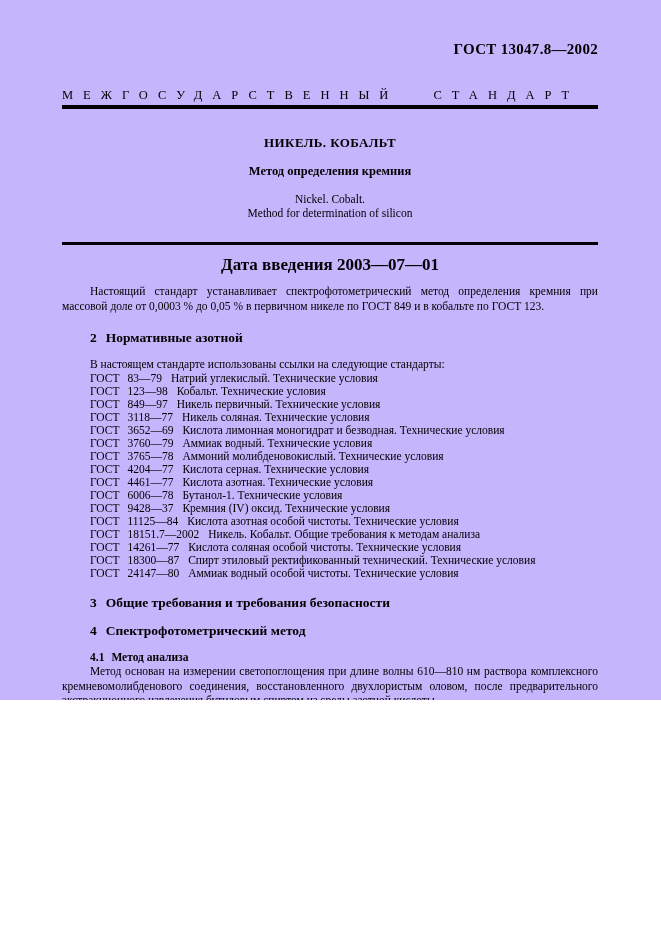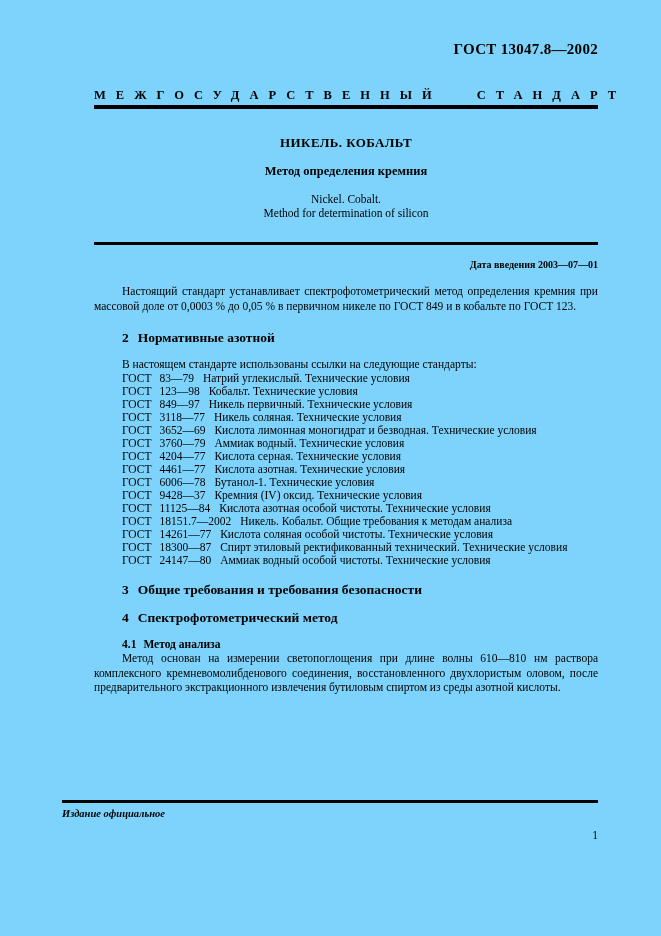--- a/index.html
+++ b/index.html
@@ -1,58 +1,57 @@
 <!DOCTYPE html>
 <html lang="ru"><head>
 <meta charset="utf-8">
 <style>
   * { margin: 0; padding: 0; box-sizing: border-box; }
   html, body { background: #ffffff; }
   .page {
     position: relative;
     width: 661px;
-    height: 936px;
+    height: 700px;
     margin: 0 auto;
-    background: #7dd3fc;
+    background: #c4b5fd;
     color: #000000;
     font-family: "Liberation Serif", "DejaVu Serif", serif;
     overflow: hidden;
-    padding-left: 32px;
   }
   .content { margin: 0 63px 0 62px; }
 
   .doc-number {
     padding-top: 40px;
     text-align: right;
     font-size: 15px;
     line-height: 18px;
     font-weight: bold;
     letter-spacing: 0.3px;
   }
   .standard-type {
     margin-top: 30px;
     font-size: 12.5px;
     line-height: 15px;
-    font-weight: bold;
+    font-weight: normal;
     letter-spacing: 10px;
     word-spacing: 22px;
     white-space: nowrap;
   }
   .rule-thick { margin-top: 2px; height: 4px; background: #000; }
   .rule-mid   { margin-top: 22px; height: 3px; background: #000; }
 
   .title-ru-1 { margin-top: 26px; text-align: center; font-weight: bold; font-size: 13px;  line-height: 16px; letter-spacing: 0.4px; }
   .title-ru-2 { margin-top: 13px; text-align: center; font-weight: bold; font-size: 12.5px; line-height: 15px; }
   .title-en   { margin-top: 13px; text-align: center; font-size: 11.5px; line-height: 14px; }
 
   .date-line {
     margin-top: 12px;
-    text-align: right;
+    text-align: center;
     font-weight: bold;
-    font-size: 10px;
+    font-size: 17px;
     line-height: 15px;
   }
 
   .sec-heading {
     font-size: 13.5px;
     line-height: 17px;
     font-weight: bold;
     padding-left: 28px;
   }
   .sec-heading .h-num { margin-right: 9px; }
@@ -128,20 +127,21 @@
       <span class="h-num">2</span><span>Нормативные азотной</span>
     </div>
     <p class="intro-par">В настоящем стандарте использованы ссылки на следующие стандарты:</p>
     <ul class="refs">
       <li><span class="ref-code">ГОСТ 83—79</span><span>Натрий углекислый. Технические условия</span></li>
       <li><span class="ref-code">ГОСТ 123—98</span><span>Кобальт. Технические условия</span></li>
       <li><span class="ref-code">ГОСТ 849—97</span><span>Никель первичный. Технические условия</span></li>
       <li><span class="ref-code">ГОСТ 3118—77</span><span>Никель соляная. Технические условия</span></li>
       <li><span class="ref-code">ГОСТ 3652—69</span><span>Кислота лимонная моногидрат и безводная. Технические условия</span></li>
       <li><span class="ref-code">ГОСТ 3760—79</span><span>Аммиак водный. Технические условия</span></li>
+      <li><span class="ref-code">ГОСТ 3765—78</span><span>Аммоний молибденовокислый. Технические условия</span></li>
       <li><span class="ref-code">ГОСТ 4204—77</span><span>Кислота серная. Технические условия</span></li>
       <li><span class="ref-code">ГОСТ 4461—77</span><span>Кислота азотная. Технические условия</span></li>
       <li><span class="ref-code">ГОСТ 6006—78</span><span>Бутанол-1. Технические условия</span></li>
       <li><span class="ref-code">ГОСТ 9428—37</span><span>Кремния (IV) оксид. Технические условия</span></li>
       <li><span class="ref-code">ГОСТ 11125—84</span><span>Кислота азотная особой чистоты. Технические условия</span></li>
       <li><span class="ref-code">ГОСТ 18151.7—2002</span><span>Никель. Кобальт. Общие требования к методам анализа</span></li>
       <li><span class="ref-code">ГОСТ 14261—77</span><span>Кислота соляная особой чистоты. Технические условия</span></li>
       <li><span class="ref-code">ГОСТ 18300—87</span><span>Спирт этиловый ректификованный технический. Технические условия</span></li>
       <li><span class="ref-code">ГОСТ 24147—80</span><span>Аммиак водный особой чистоты. Технические условия</span></li>
     </ul>

